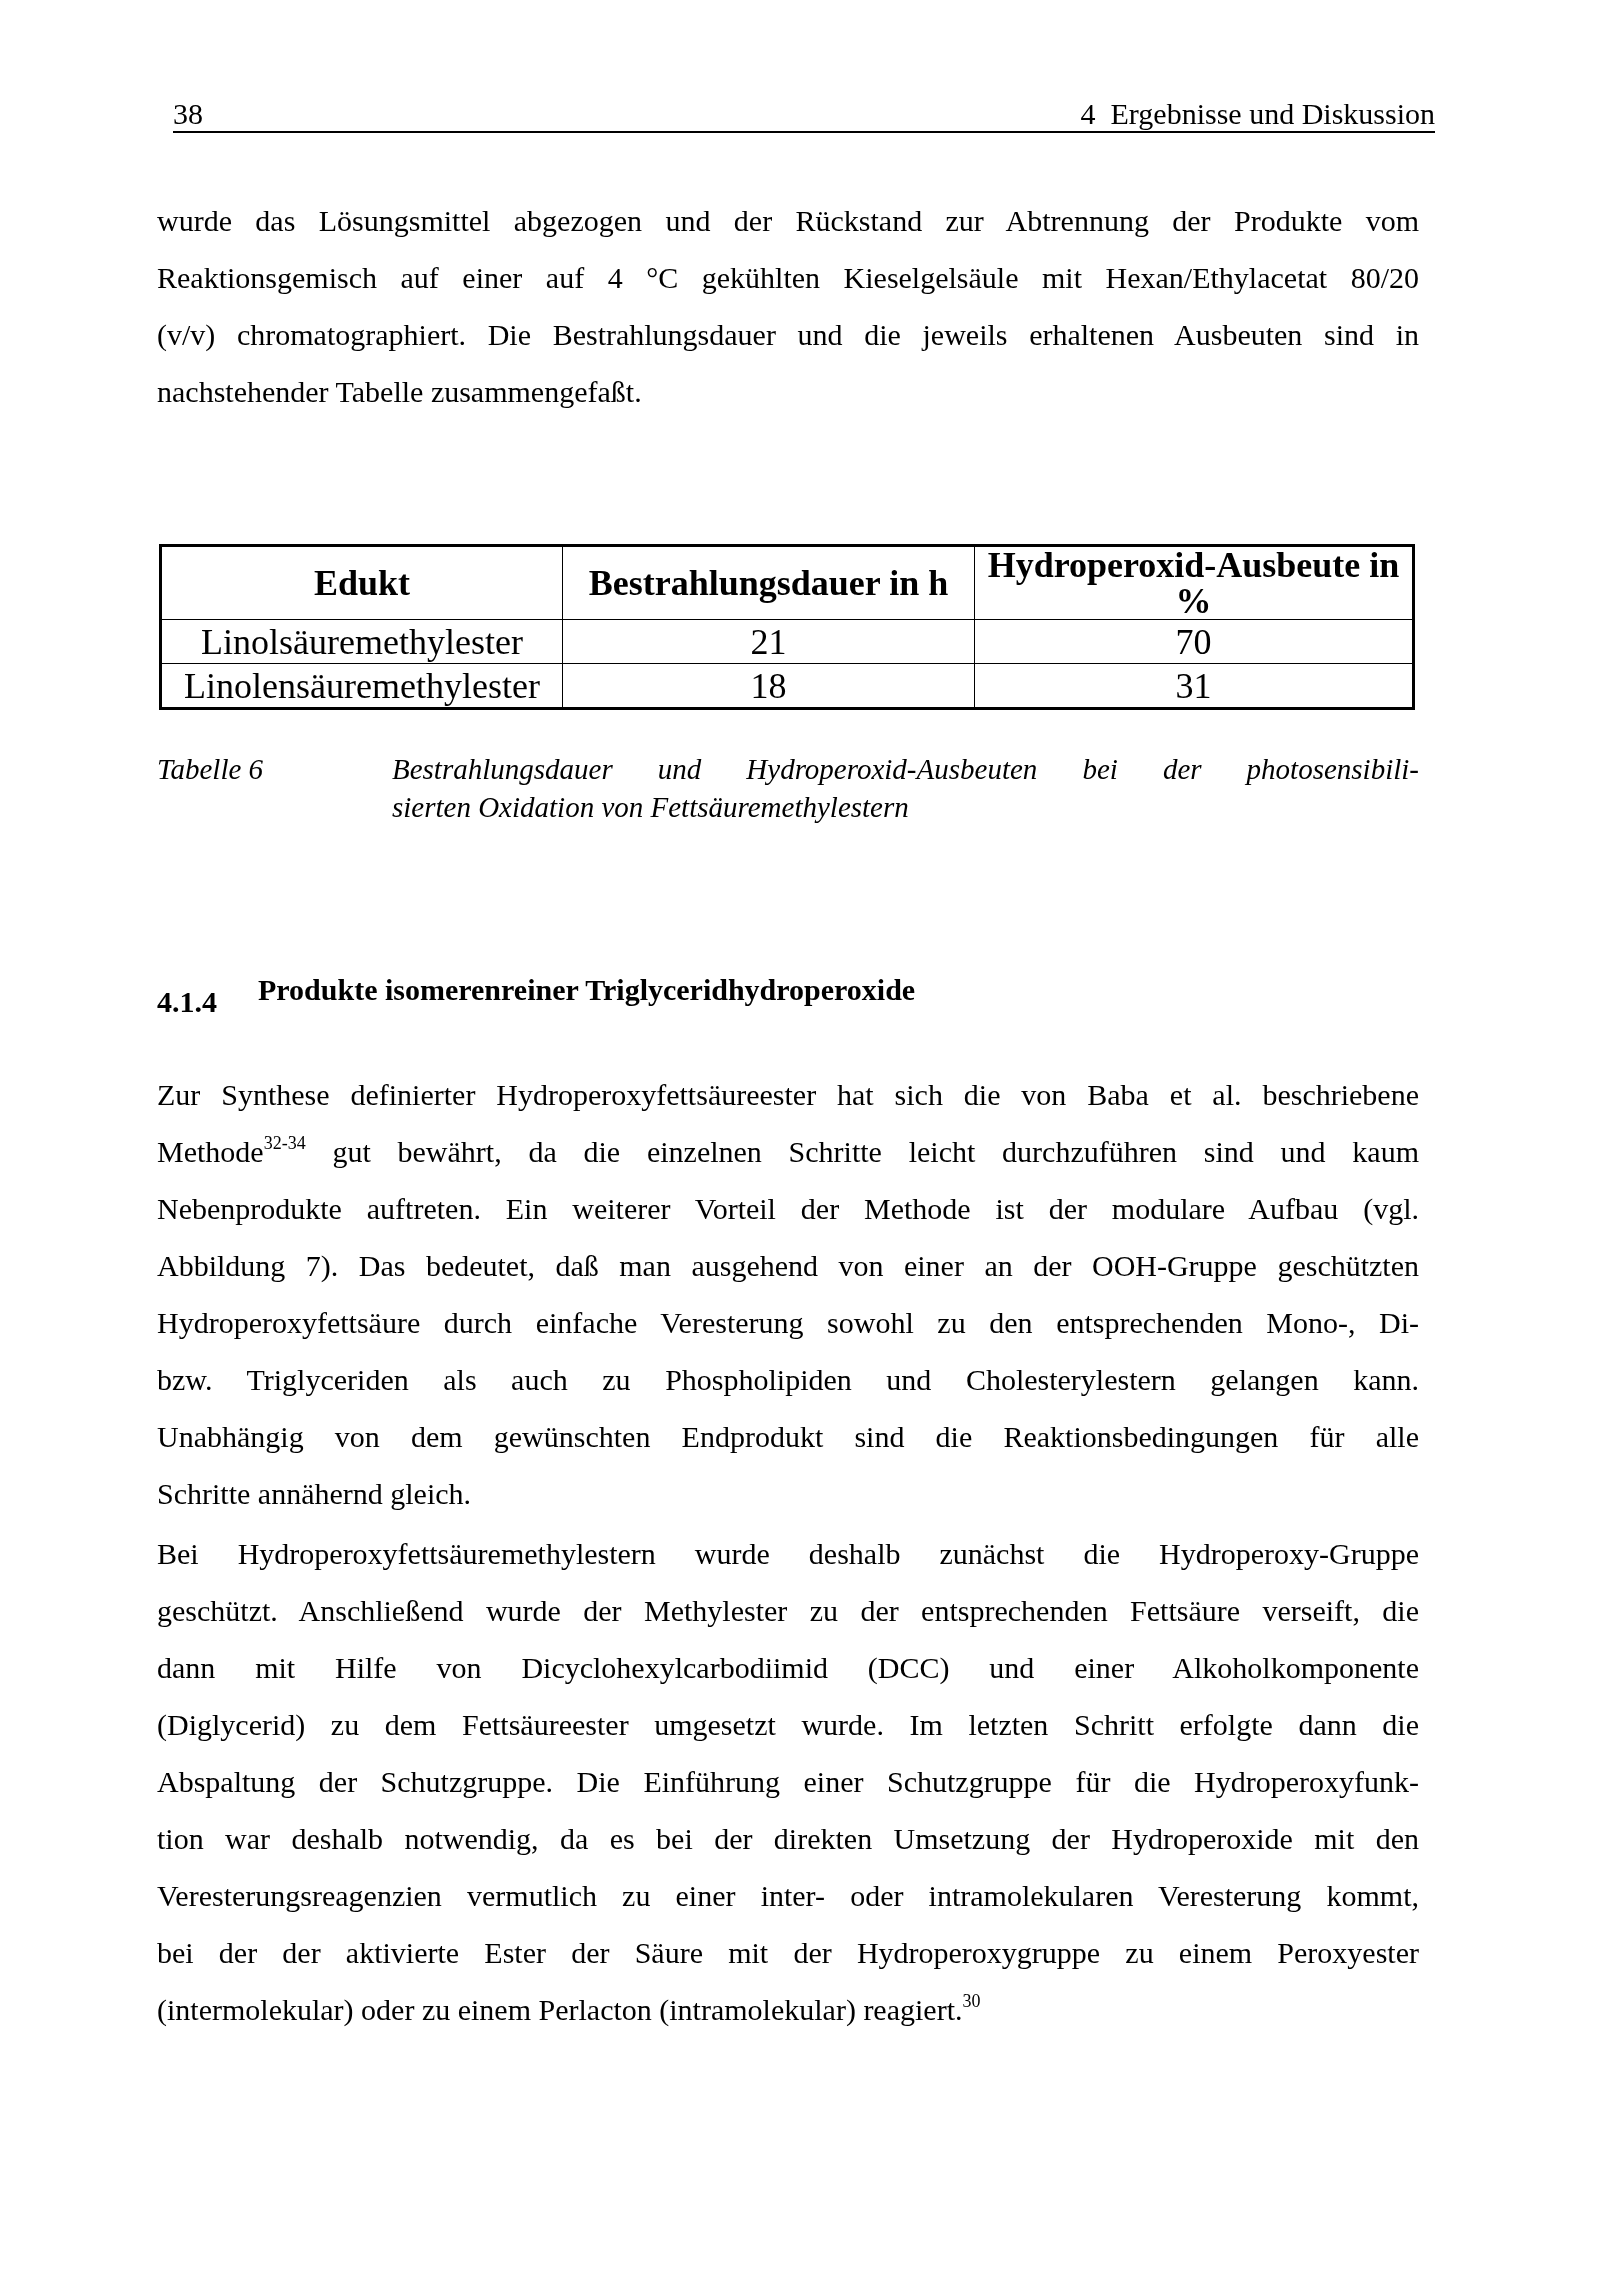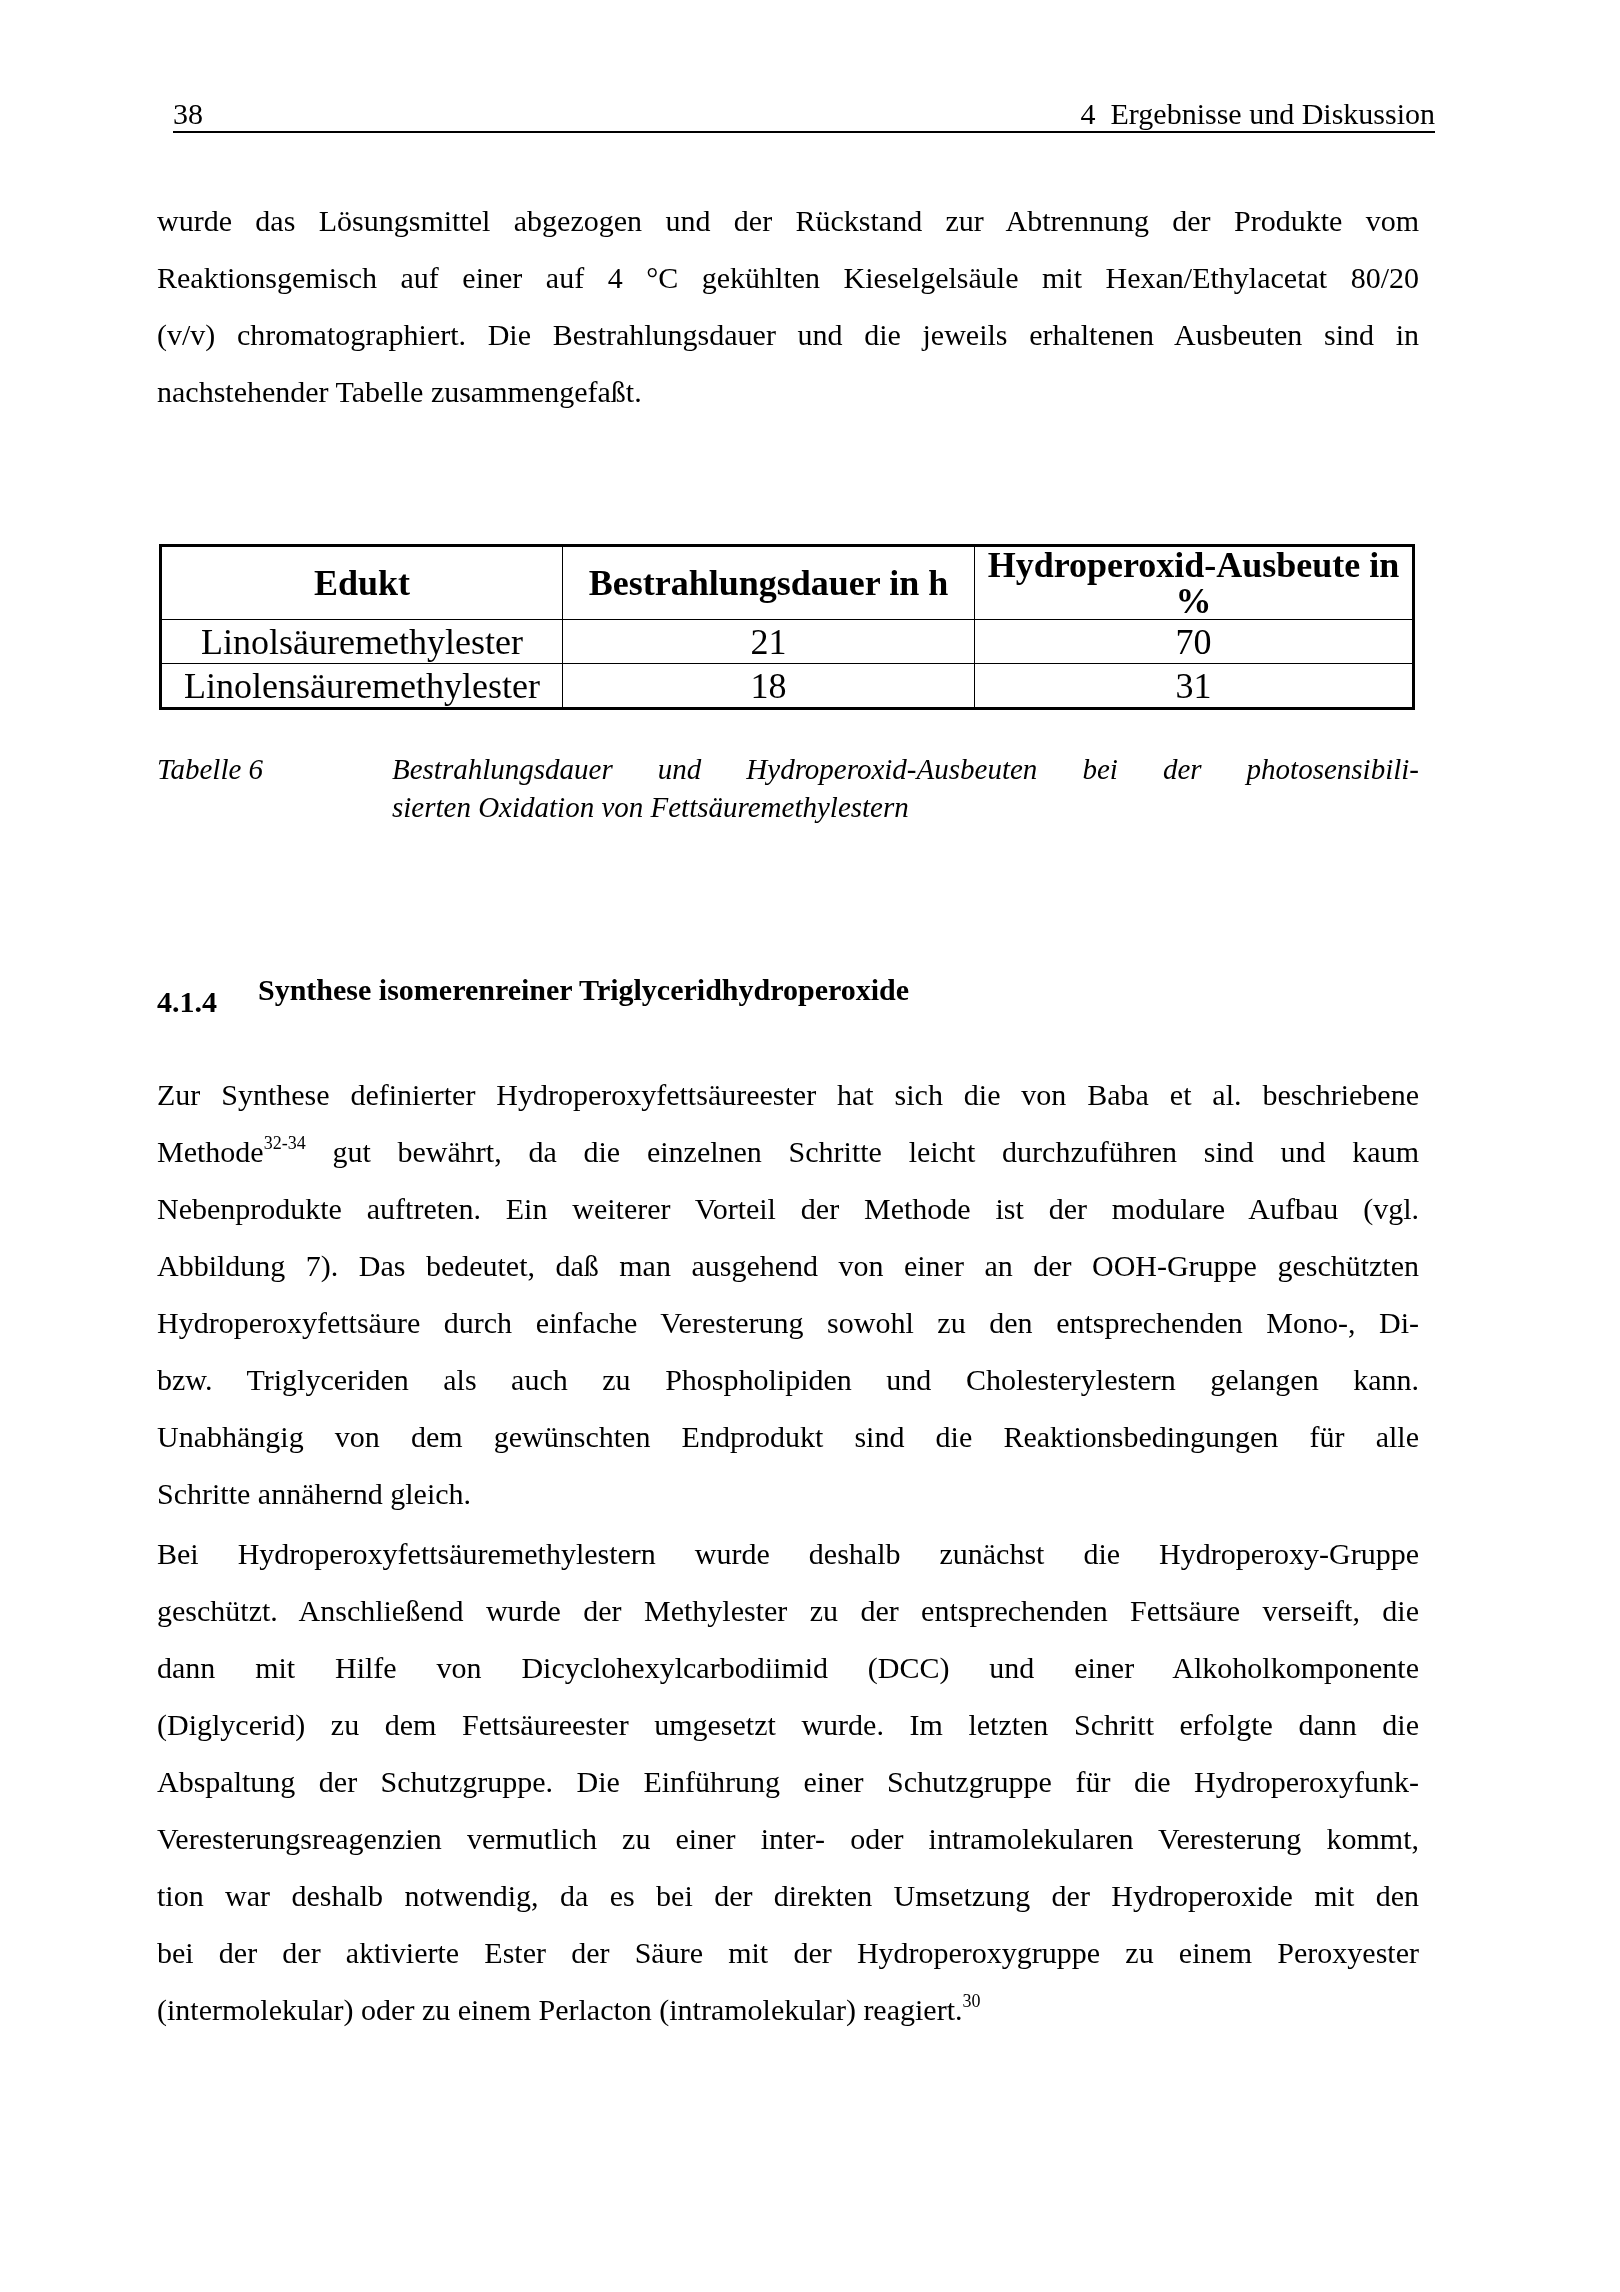--- a/index.html
+++ b/index.html
@@ -97,38 +97,38 @@
 <div class="caption">
   <span class="label">Tabelle 6</span>
   <div class="text">
     <div class="cline">Bestrahlungsdauer und Hydroperoxid-Ausbeuten bei der photosensibili-</div>
     <div class="cline last">sierten Oxidation von Fettsäuremethylestern</div>
   </div>
 </div>
 
 <div class="section-heading">
   <span class="num">4.1.4</span>
-  <span class="title">Synthese isomerenreiner Triglyceridhydroperoxide</span>
+  <span class="title">Produkte isomerenreiner Triglyceridhydroperoxide</span>
 </div>
 
 <div class="block" style="top:1066px;">
   <div class="line">Zur Synthese definierter Hydroperoxyfettsäureester hat sich die von Baba et al. beschriebene</div>
   <div class="line"><span>Methode</span><sup>32-34</sup><span> gut bewährt, da die einzelnen Schritte leicht durchzuführen sind und kaum</span></div>
   <div class="line">Nebenprodukte auftreten. Ein weiterer Vorteil der Methode ist der modulare Aufbau (vgl.</div>
   <div class="line">Abbildung 7). Das bedeutet, daß man ausgehend von einer an der OOH-Gruppe geschützten</div>
   <div class="line">Hydroperoxyfettsäure durch einfache Veresterung sowohl zu den entsprechenden  Mono-, Di-</div>
   <div class="line">bzw. Triglyceriden als auch zu Phospholipiden und Cholesterylestern gelangen kann.</div>
   <div class="line">Unabhängig von dem gewünschten Endprodukt sind die Reaktionsbedingungen für alle</div>
   <div class="line last">Schritte annähernd gleich.</div>
 </div>
 
 <div class="block" style="top:1525px;">
   <div class="line">Bei Hydroperoxyfettsäuremethylestern wurde deshalb zunächst die Hydroperoxy-Gruppe</div>
   <div class="line">geschützt. Anschließend wurde der Methylester zu der entsprechenden Fettsäure verseift, die</div>
   <div class="line">dann mit Hilfe von Dicyclohexylcarbodiimid (DCC) und einer Alkoholkomponente</div>
   <div class="line">(Diglycerid) zu dem Fettsäureester umgesetzt wurde. Im letzten Schritt erfolgte dann die</div>
   <div class="line">Abspaltung der Schutzgruppe. Die Einführung einer Schutzgruppe für die Hydroperoxyfunk-</div>
+  <div class="line">tion war deshalb notwendig, da es bei der direkten Umsetzung der Hydroperoxide mit den</div>
   <div class="line">Veresterungsreagenzien vermutlich zu einer inter- oder intramolekularen Veresterung kommt,</div>
-  <div class="line">tion war deshalb notwendig, da es bei der direkten Umsetzung der Hydroperoxide mit den</div>
   <div class="line">bei der der aktivierte Ester der Säure mit der Hydroperoxygruppe zu einem Peroxyester</div>
   <div class="line last"><span>(intermolekular) oder zu einem Perlacton (intramolekular) reagiert.</span><sup>30</sup></div>
 </div>
 
 
 </body></html>

